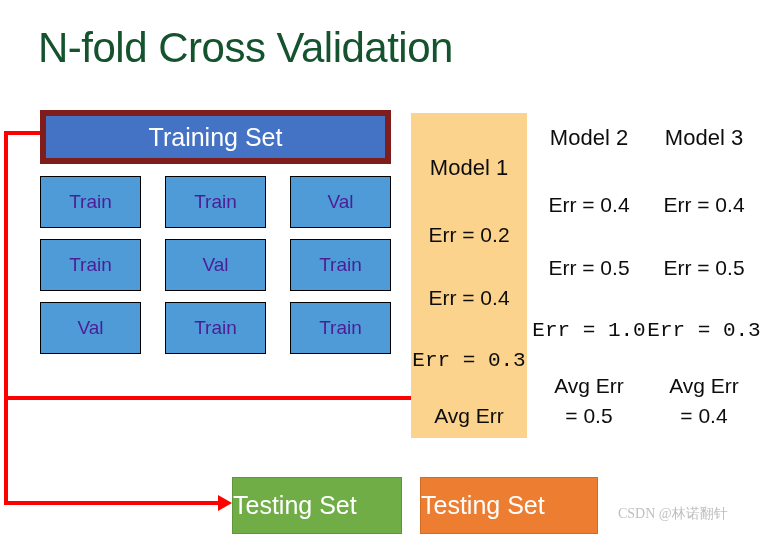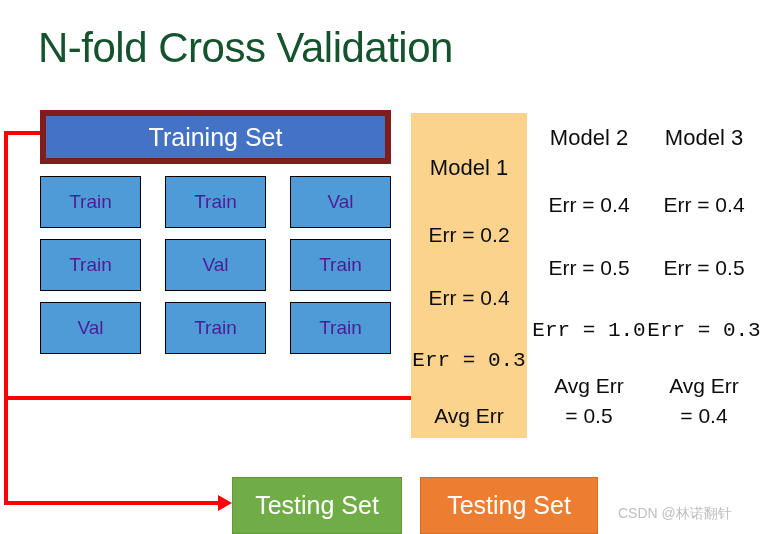--- a/index.html
+++ b/index.html
@@ -185,21 +185,20 @@
   .model-avg .avg-line { display: block; }
 
   
   .testing-box {
     position: absolute;
     top: 477px;
     height: 57px;
     box-sizing: border-box;
     display: flex;
     align-items: center;
-    justify-content: center;
     color: #ffffff;
     font-size: 25px;
     font-weight: 400;
   }
   #testing-set-green {
     left: 232px;
     width: 170px;
     background: #70AD47;
     border: 1px solid #5E9639;
   }
@@ -211,21 +210,21 @@
   }
 
   
   #watermark {
     position: absolute;
     left: 618px;
     top: 505px;
     font-size: 14px;
     color: #BFBFBF;
     white-space: nowrap;
-    font-family: Liberation Sans, sans-serif;
+    font-family: Liberation Serif, serif;
   }
 </style>
 </head>
 <body>
 
 <div id="slide">
 
   <div id="slide-title">N-fold Cross Validation</div>
 
   <div class="red-line" id="red-h-top"></div>

